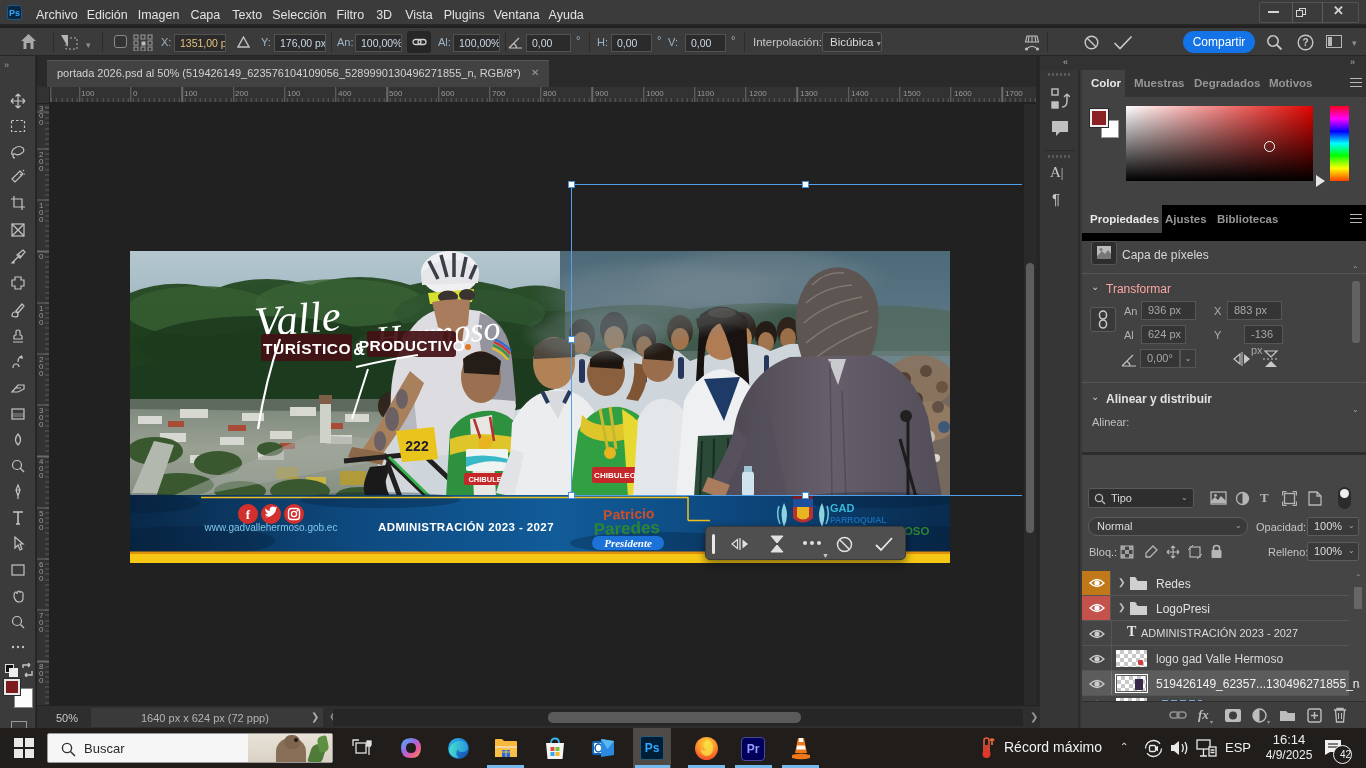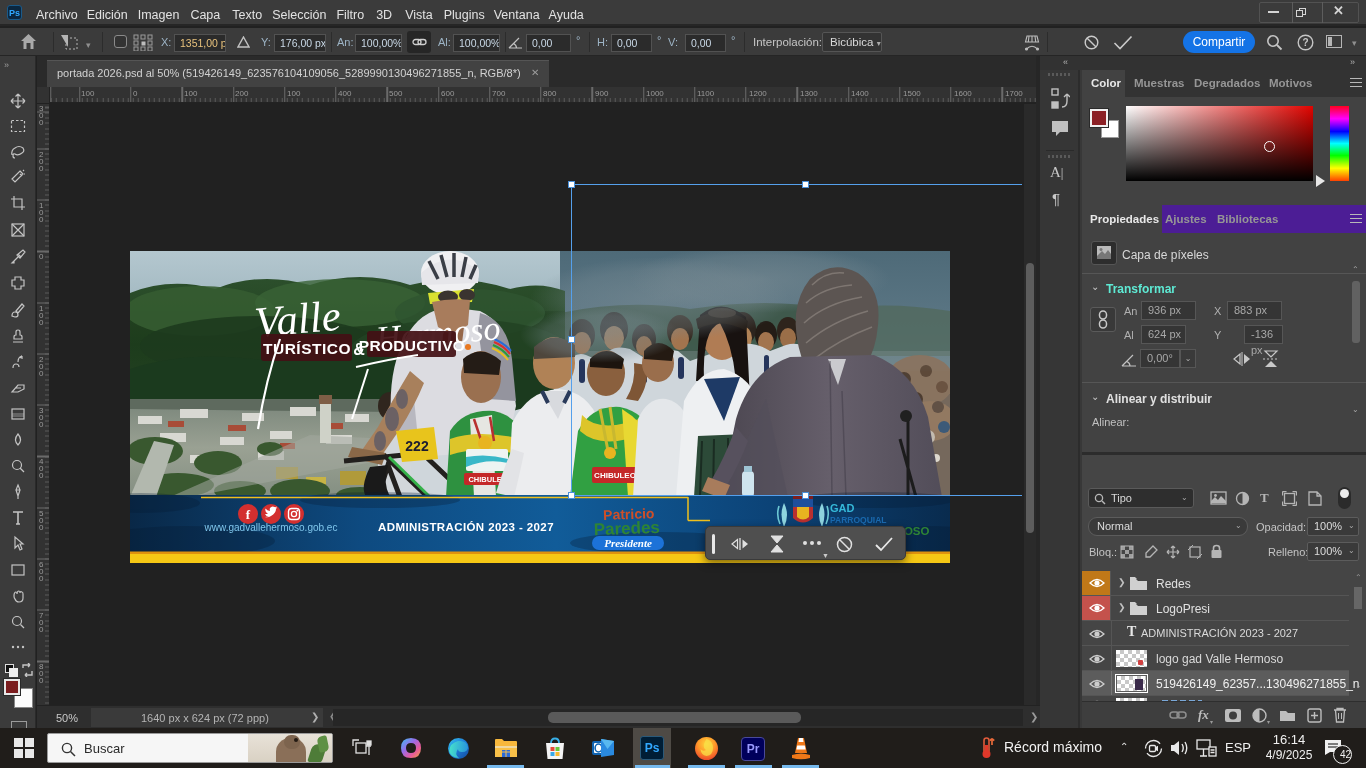--- a/index.html
+++ b/index.html
@@ -697,37 +697,37 @@
     <div class="a" style="left:8px;top:39px;width:18px;height:18px;background:#8b2025;border:2px solid #f0f0f0;outline:1px solid #2a2a2a"></div>
     <div class="a" style="left:44px;top:36px;width:187px;height:75px;background:linear-gradient(to bottom,rgba(0,0,0,0),#000),linear-gradient(to right,#fff,#e00400)"></div>
     <div class="a" style="left:182px;top:71px;width:11px;height:11px;border:1.5px solid #fff;border-radius:50%"></div>
     <div class="a" style="left:248px;top:36px;width:19px;height:75px;background:linear-gradient(to bottom,#ff0020,#ff00ff 17%,#0000ff 34%,#00ffff 50%,#00ff00 66%,#ffff00 83%,#ff4000)"></div>
     <div class="a" style="left:234px;top:105px;width:0;height:0;border-top:6px solid transparent;border-bottom:6px solid transparent;border-left:9px solid #e8e8e8"></div>
   </div>
   <div class="a" style="left:42px;top:161px;width:284px;height:3px;background:#2c2c2c"></div>
 
   <div class="a" style="left:42px;top:149px;width:284px;height:247px;background:#424242;top:149px"></div>
   <div class="a" style="left:42px;top:149px;width:284px;height:247px">
-    <div class="a" style="left:0;top:0;width:284px;height:28px;background:#4c1d95">
+    <div class="a" style="left:0;top:0;width:284px;height:36px;background:#000000">
       <div class="a" style="left:0;top:0;width:80px;height:28px;background:#424242">
             <span class="ptab on a" style="left:8px;top:8px">Propiedades</span>
           </div>
       <span class="ptab a" style="left:83px;top:8px">Ajustes</span>
       <span class="ptab a" style="left:135px;top:8px">Bibliotecas</span>
       <div class="a" style="left:268px;top:9px;width:12px;height:10px;background:repeating-linear-gradient(to bottom,#b8b8b8 0 1.5px,transparent 1.5px 4px)"></div>
     </div>
     <div class="a" style="left:9px;top:36px;width:26px;height:24px;background:#2d2d2d;border:1px solid #555;border-radius:3px"><svg width="24" height="22" viewBox="0 0 24 22">
             <rect x="5" y="4" width="14" height="13" fill="#bbb"></rect>
             <path d="M5 14 L10 9 L13 12 L16 8 L19 12 L19 17 L5 17 Z" fill="#777"></path>
             <circle cx="9" cy="7.5" r="1.5" fill="#777"></circle>
           </svg></div>
     <div class="a" style="left:40px;top:43px;font-size:12px;color:#d8d8d8">Capa de píxeles</div>
     <div class="a" style="left:0;top:68px;width:284px;height:1px;background:#565656"></div>
     <div class="a" style="left:9px;top:76px;font-size:10px;color:#c8c8c8">⌄</div>
-    <div class="a" style="left:24px;top:77px;font-size:12px;font-weight:bold;color:#5eead4">Transformar</div>
+    <div class="a" style="left:24px;top:77px;font-size:12px;font-weight:normal;color:#fca5a5">Transformar</div>
     <div class="a" style="left:8px;top:102px;width:26px;height:25px;background:#393939;border:1px solid #5a5a5a;border-radius:3px"><svg width="24" height="23" viewBox="0 0 24 23">
             <g fill="none" stroke="#c8c8c8" stroke-width="1.5">
               <rect x="8.5" y="3" width="7" height="8" rx="3.5"></rect>
               <rect x="8.5" y="12" width="7" height="8" rx="3.5"></rect>
             </g>
           </svg></div>
     <div class="a lbl" style="left:42px;top:100px;color:#b0b0b0">An</div>
     <div class="pfld a" style="left:59px;top:96px;width:55px;height:19px">936 px</div>
     <div class="a lbl" style="left:132px;top:100px;color:#b0b0b0">X</div>
     <div class="pfld a" style="left:145px;top:96px;width:55px;height:19px">883 px</div>

